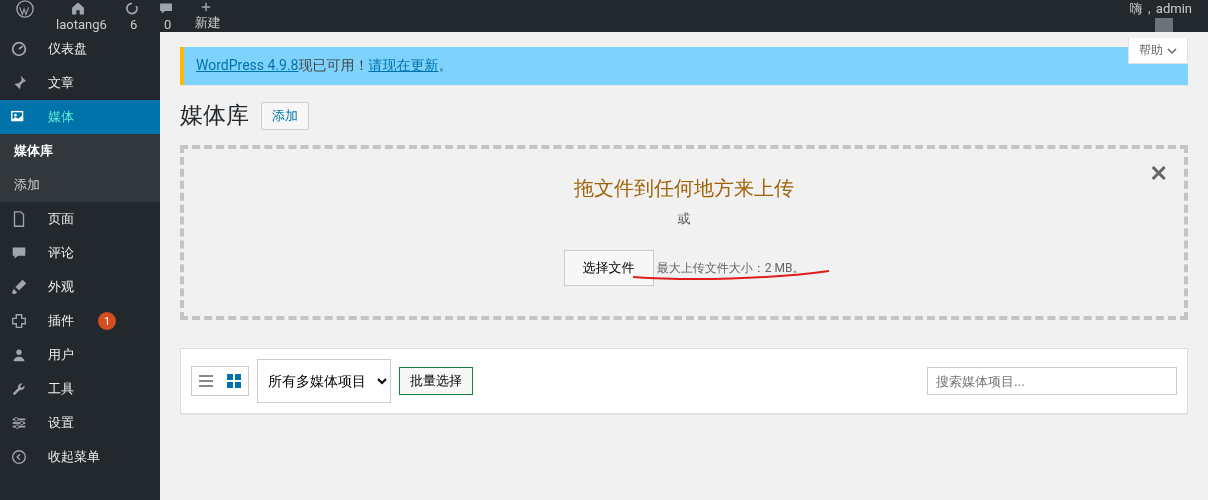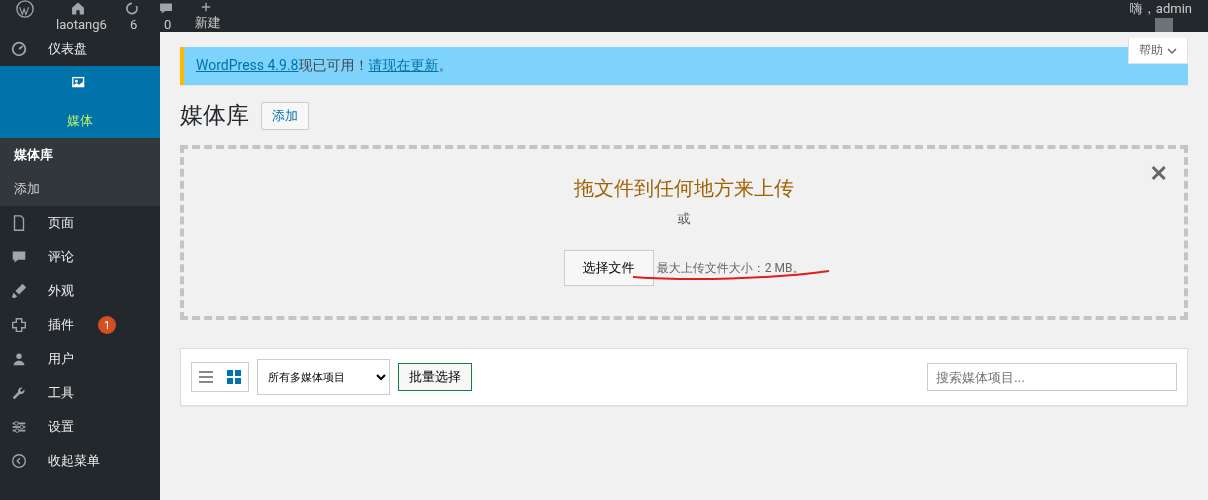--- a/index.html
+++ b/index.html
@@ -10,21 +10,21 @@
 .adminbar { height: 32px; background: #23282d; color: #ccc; display: flex; align-items: center; padding: 0 8px; font-size: 13px; }
 .adminbar .left { display: flex; align-items: center; gap: 0; }
 .adminbar .item { display: flex; align-items: center; padding: 0 8px; color: #ccc; cursor: pointer; height: 32px; flex-direction: column; }
 .adminbar .item svg { fill: #a0a5aa; }
 .adminbar .spacer { flex: 1; }
 .adminbar .avatar { width: 18px; height: 18px; background: #6b7278; margin-left: 6px; }
 
 
 .sidebar { position: absolute; top: 32px; left: 0; width: 160px; bottom: 0; background: #23282d; color: #eee; }
 .menu-item { display: flex; align-items: center; padding: 8px 10px; color: #eee; cursor: pointer; gap: 20px; position: relative; }
-.menu-item.current { background: #0073aa; color: #bef264; flex-direction: column; }
+.menu-item.current { background: #0073aa; color: #5eead4; }
 .menu-item.current::after { content: ""; position: absolute; right: -8px; top: 50%; transform: translateY(-50%); border: 8px solid transparent; border-right-color: #f1f1f1; }
 .menu-item svg { fill: #a0a5aa; flex-shrink: 0; }
 .menu-item.current svg { fill: #fff; }
 .submenu { background: #32373c; }
 .submenu .sub-item { padding: 8px 10px 8px 14px; color: #ccc; cursor: pointer; font-size: 13px; }
 .submenu .sub-item.current { color: #fff; font-weight: 600; }
 .badge { display: inline-flex; align-items: center; justify-content: center; min-width: 18px; height: 18px; border-radius: 9px; background: #d54e21; color: #fff; font-size: 11px; margin-left: 4px; padding: 0 5px; }
 
 
 .content { position: absolute; top: 32px; left: 160px; right: 0; bottom: 0; background: #f1f1f1; padding: 10px 20px 20px 20px; }
@@ -43,21 +43,21 @@
 .uploader .select-btn { border: 1px solid #ccc; background: #f7f7f7; padding: 8px 18px; font-size: 13px; cursor: pointer; }
 .uploader .maxsize { margin-top: 22px; font-size: 12px; color: #666; position: relative; display: inline-block; }
 .underline-mark { position: absolute; left: 50%; transform: translateX(-50%); bottom: -6px; width: 200px; height: 14px; }
 
 
 .filterbar { background: #fff; border: 1px solid #ddd; box-shadow: 0 1px 1px rgba(0,0,0,0.04); padding: 10px; display: flex; align-items: center; gap: 8px; }
 .view-toggle { display: flex; border: 1px solid #ccc; }
 .view-toggle .vbtn { width: 28px; height: 28px; display: flex; align-items: center; justify-content: center; cursor: pointer; }
 .view-toggle .vbtn.active svg { fill: #0073aa; }
 .view-toggle .vbtn svg { fill: #888; }
-.filterbar select { height: 36px; border: 1px solid #ccc; background: #fff; font-size: 11px; padding: 0 28px 0 6px; cursor: pointer; }
+.filterbar select { height: 44px; border: 1px solid #ccc; background: #fff; font-size: 14px; padding: 0 8px 0 6px; cursor: pointer; }
 .filterbar .bulk-btn { height: 28px; border: 1px solid #15803d; background: #f7f7f7; padding: 0 10px; font-size: 13px; cursor: pointer; }
 .filterbar .spacer { flex: 1; }
 .filterbar .search { height: 28px; width: 250px; border: 1px solid #ccc; padding: 0 8px; font-size: 13px; }
 
 .icon16 { width: 18px; height: 18px; }
 </style>
 </head>
 <body>
 
 <div class="adminbar">
@@ -100,20 +100,26 @@
   </div>
 </div>
 
 <div class="sidebar">
   <div class="menu-item">
     <svg class="icon16" viewBox="0 0 20 20">
         <circle cx="10" cy="10" r="7" fill="none" stroke="#a0a5aa" stroke-width="2"></circle>
         <path d="M10 10l4-3" stroke="#a0a5aa" stroke-width="2"></path>
       </svg>
     <span>仪表盘</span>
+  </div>
+  <div class="menu-item">
+    <svg class="icon16" viewBox="0 0 20 20">
+        <path d="M12 2l6 6-3 1-3 3-1 5-3-3-5 5 5-5-3-3 5-1 3-3z"></path>
+      </svg>
+    <span>文章</span>
   </div>
   <div class="menu-item current">
     <svg class="icon16" viewBox="0 0 20 20">
         <rect x="2" y="4" width="12" height="10" fill="none" stroke="#fff" stroke-width="1.5"></rect>
         <circle cx="6" cy="8" r="1.5" fill="#fff"></circle>
         <path d="M2 13l4-3 3 2 5-4v6H2z" fill="#fff"></path>
       </svg>
     <span>媒体</span>
   </div>
   <div class="submenu">

